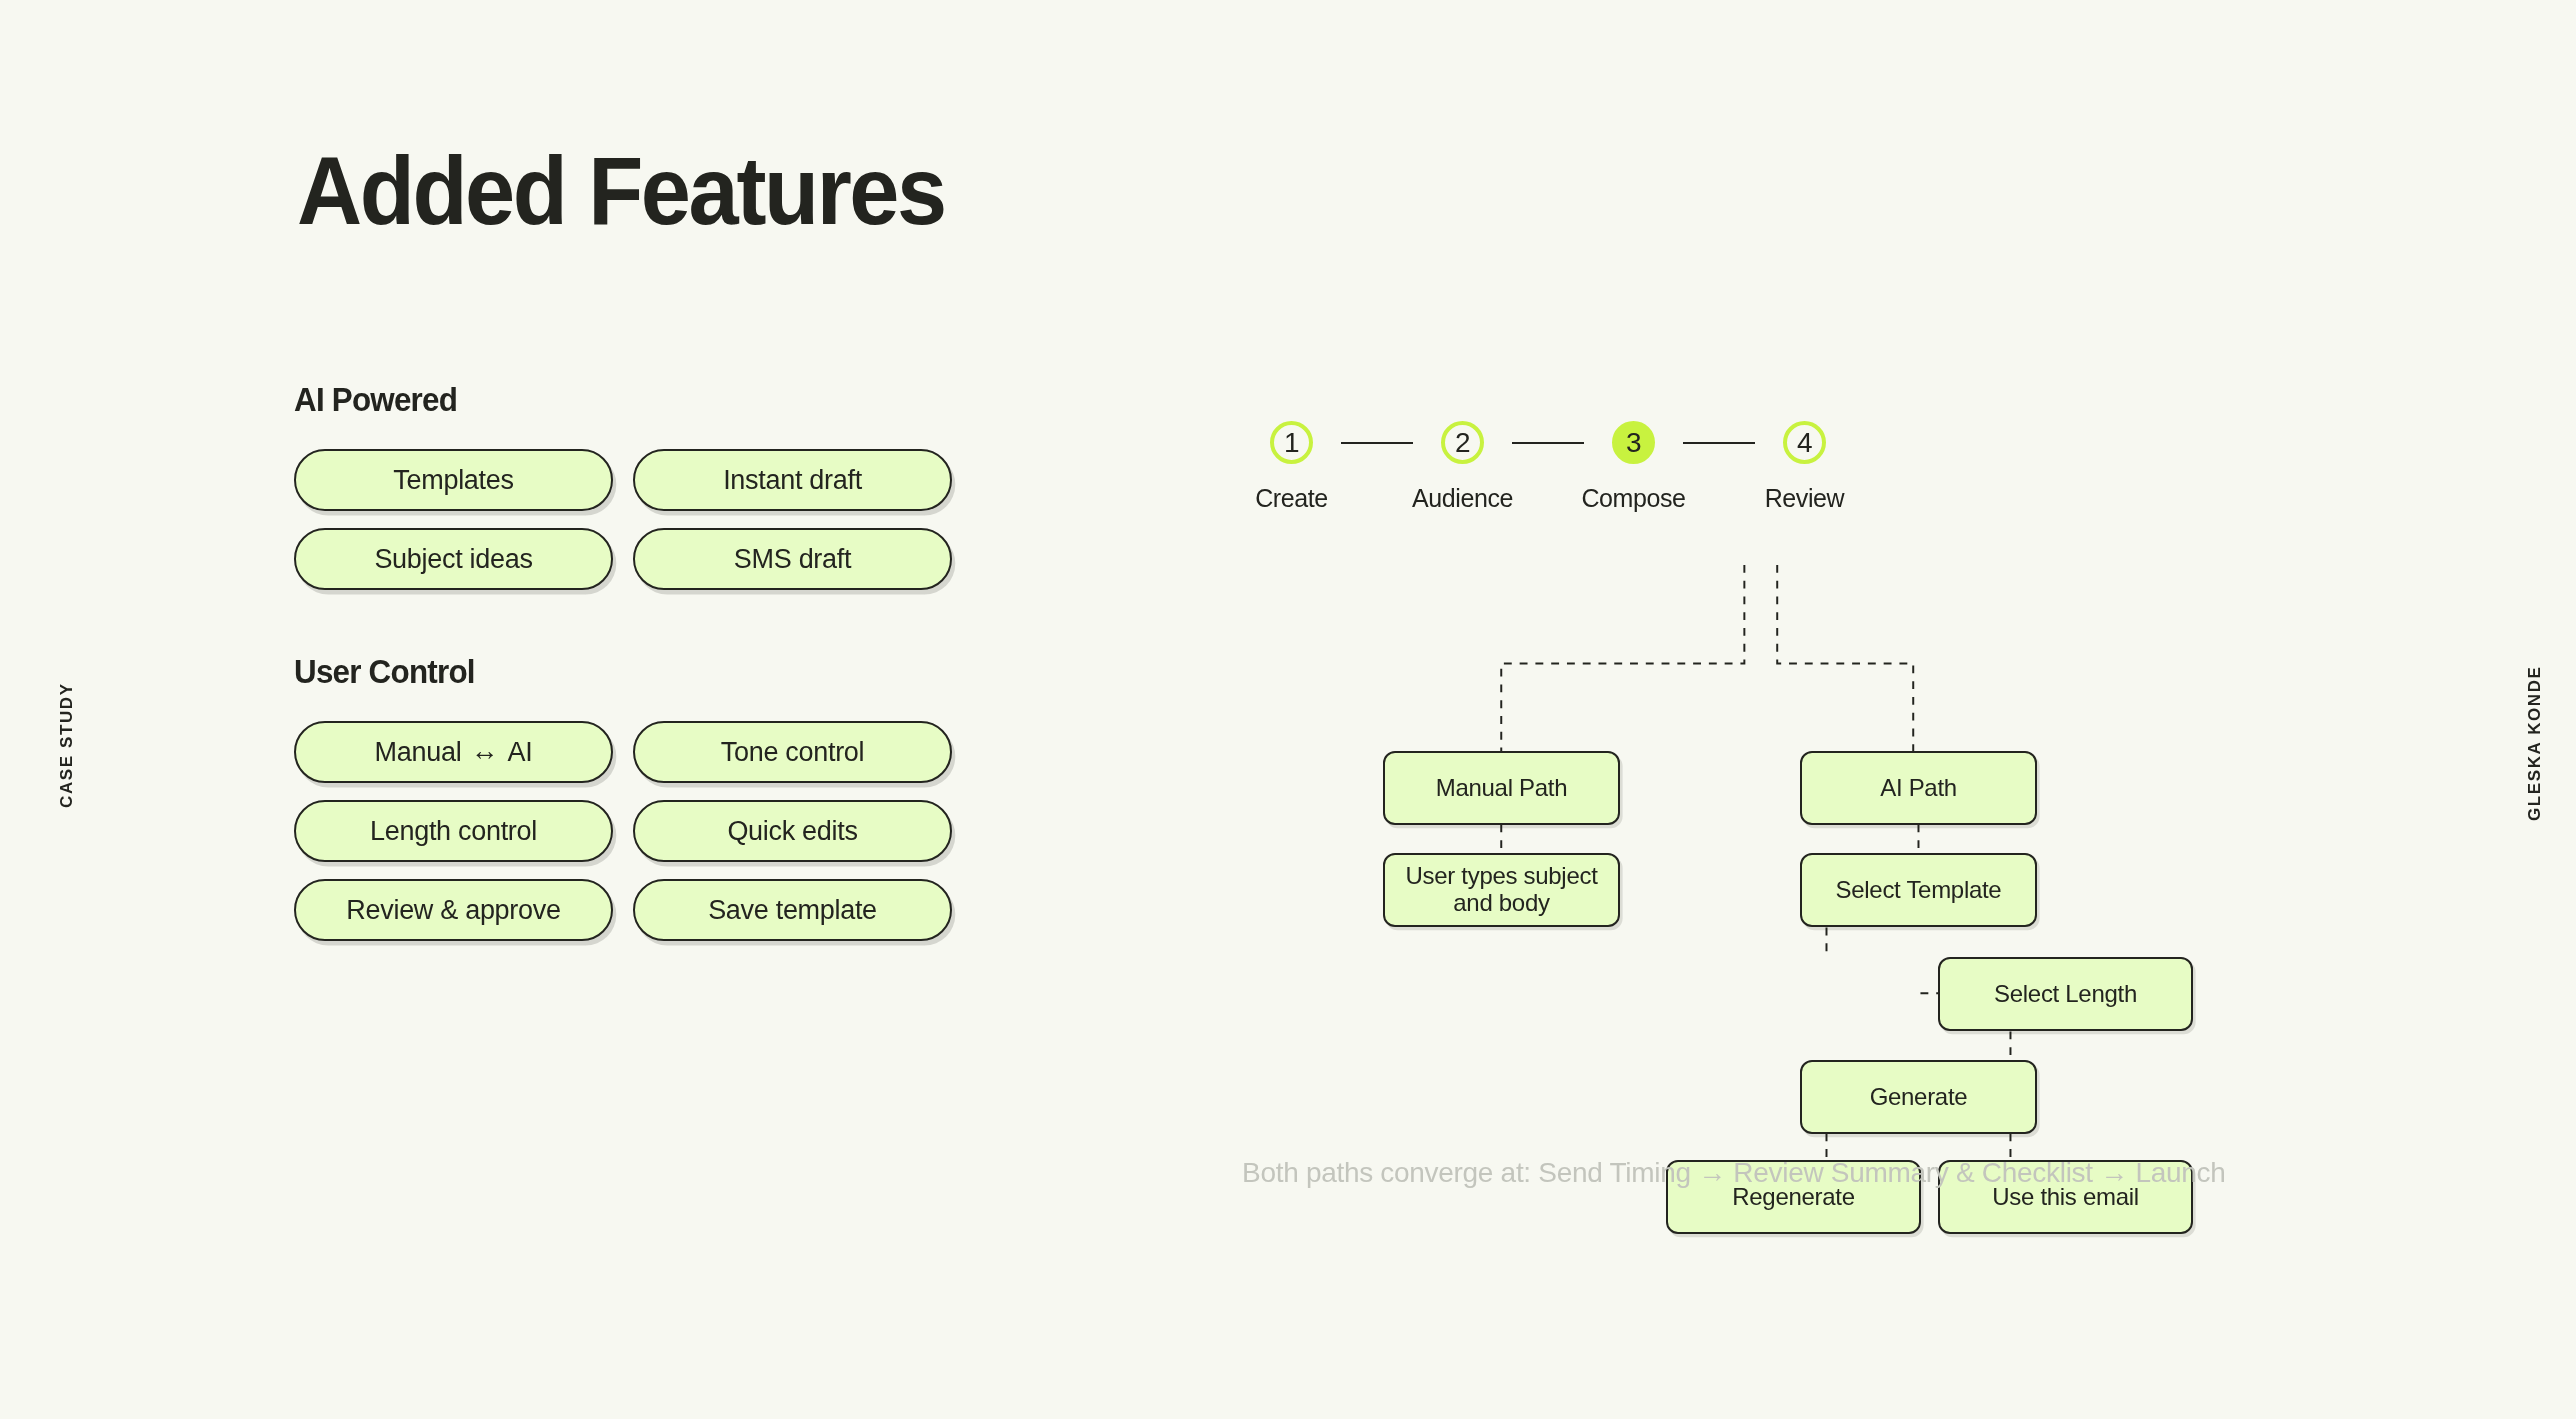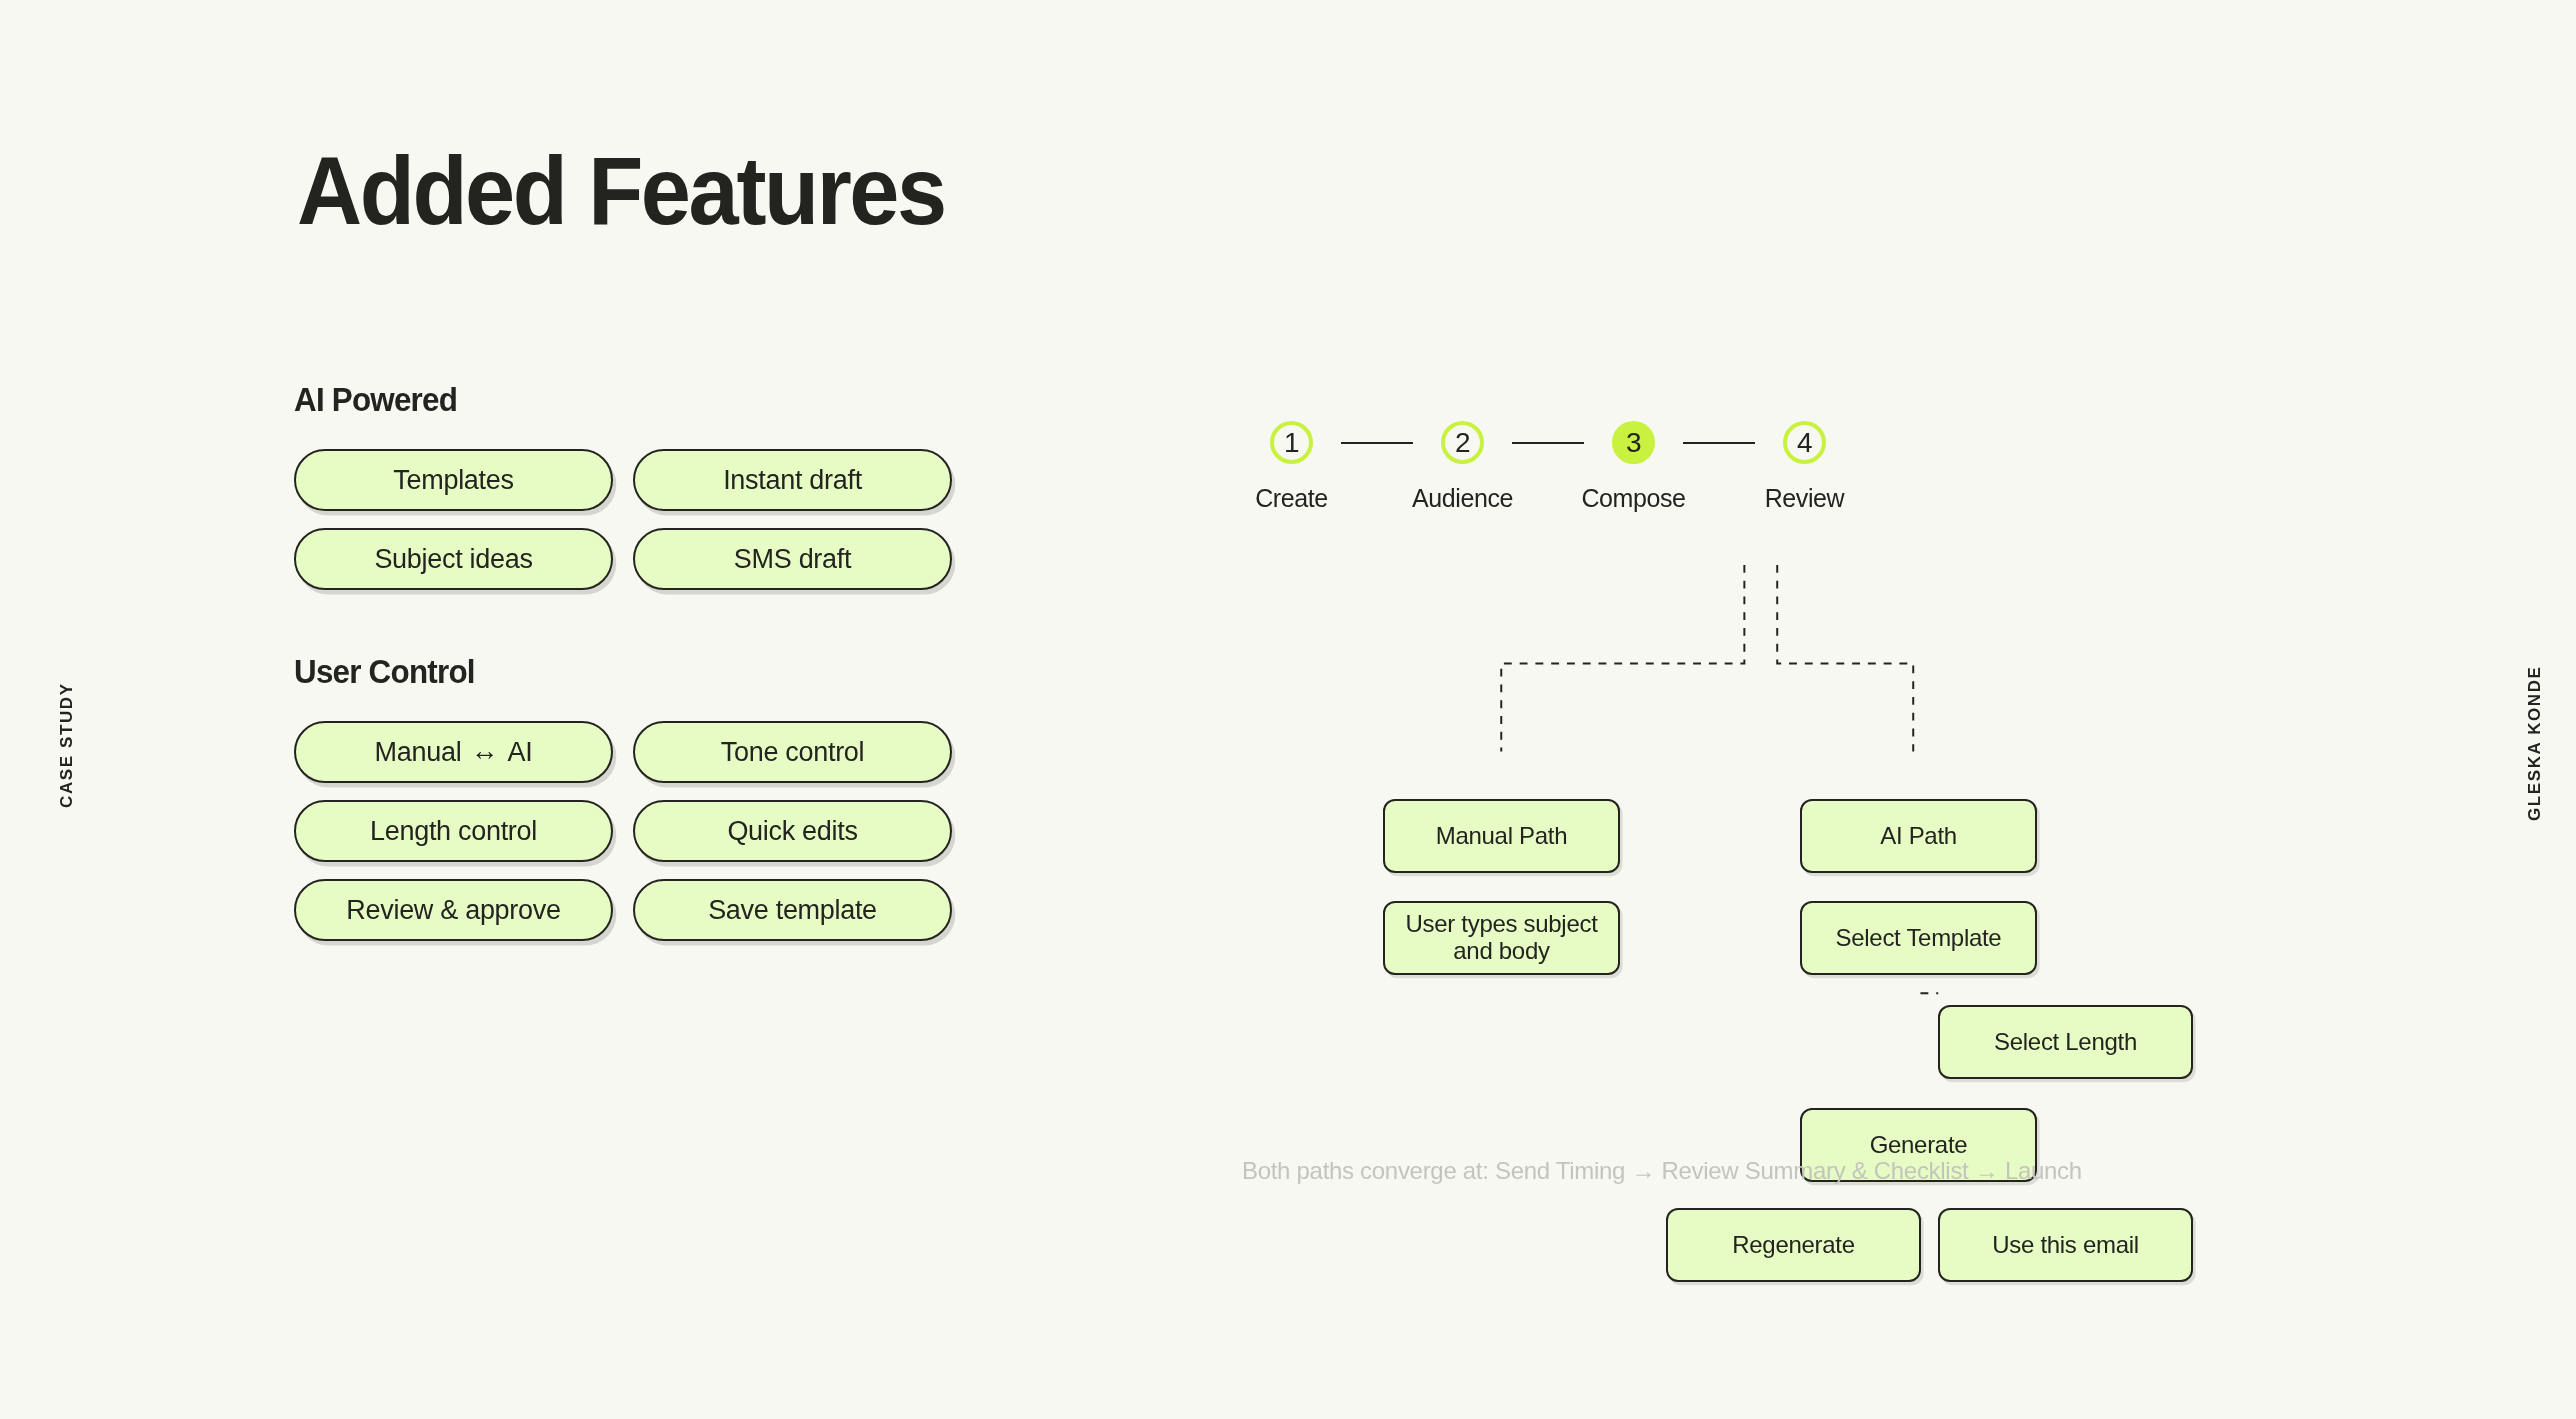--- a/index.html
+++ b/index.html
@@ -174,29 +174,28 @@
     display: flex;
     align-items: center;
     justify-content: center;
     text-align: center;
     font-size: 24px;
     line-height: 1.12;
     letter-spacing: -0.3px;
     color: #23241f;
     box-shadow: 2.6px 3.3px 0 rgba(35,36,31,0.13);
     padding: 4px 9.2px;
-    margin-top: 48px;
   }
 
   
   .footer-note {
     position: absolute;
     left: 1242px;
     top: 1157px;
-    font-size: 24px;
+    font-size: 28px;
     letter-spacing: -0.3px;
     color: #c3c5bd;
     white-space: nowrap;
   }
 </style>
 </head>
 <body>
 
 <div class="slide">
 

